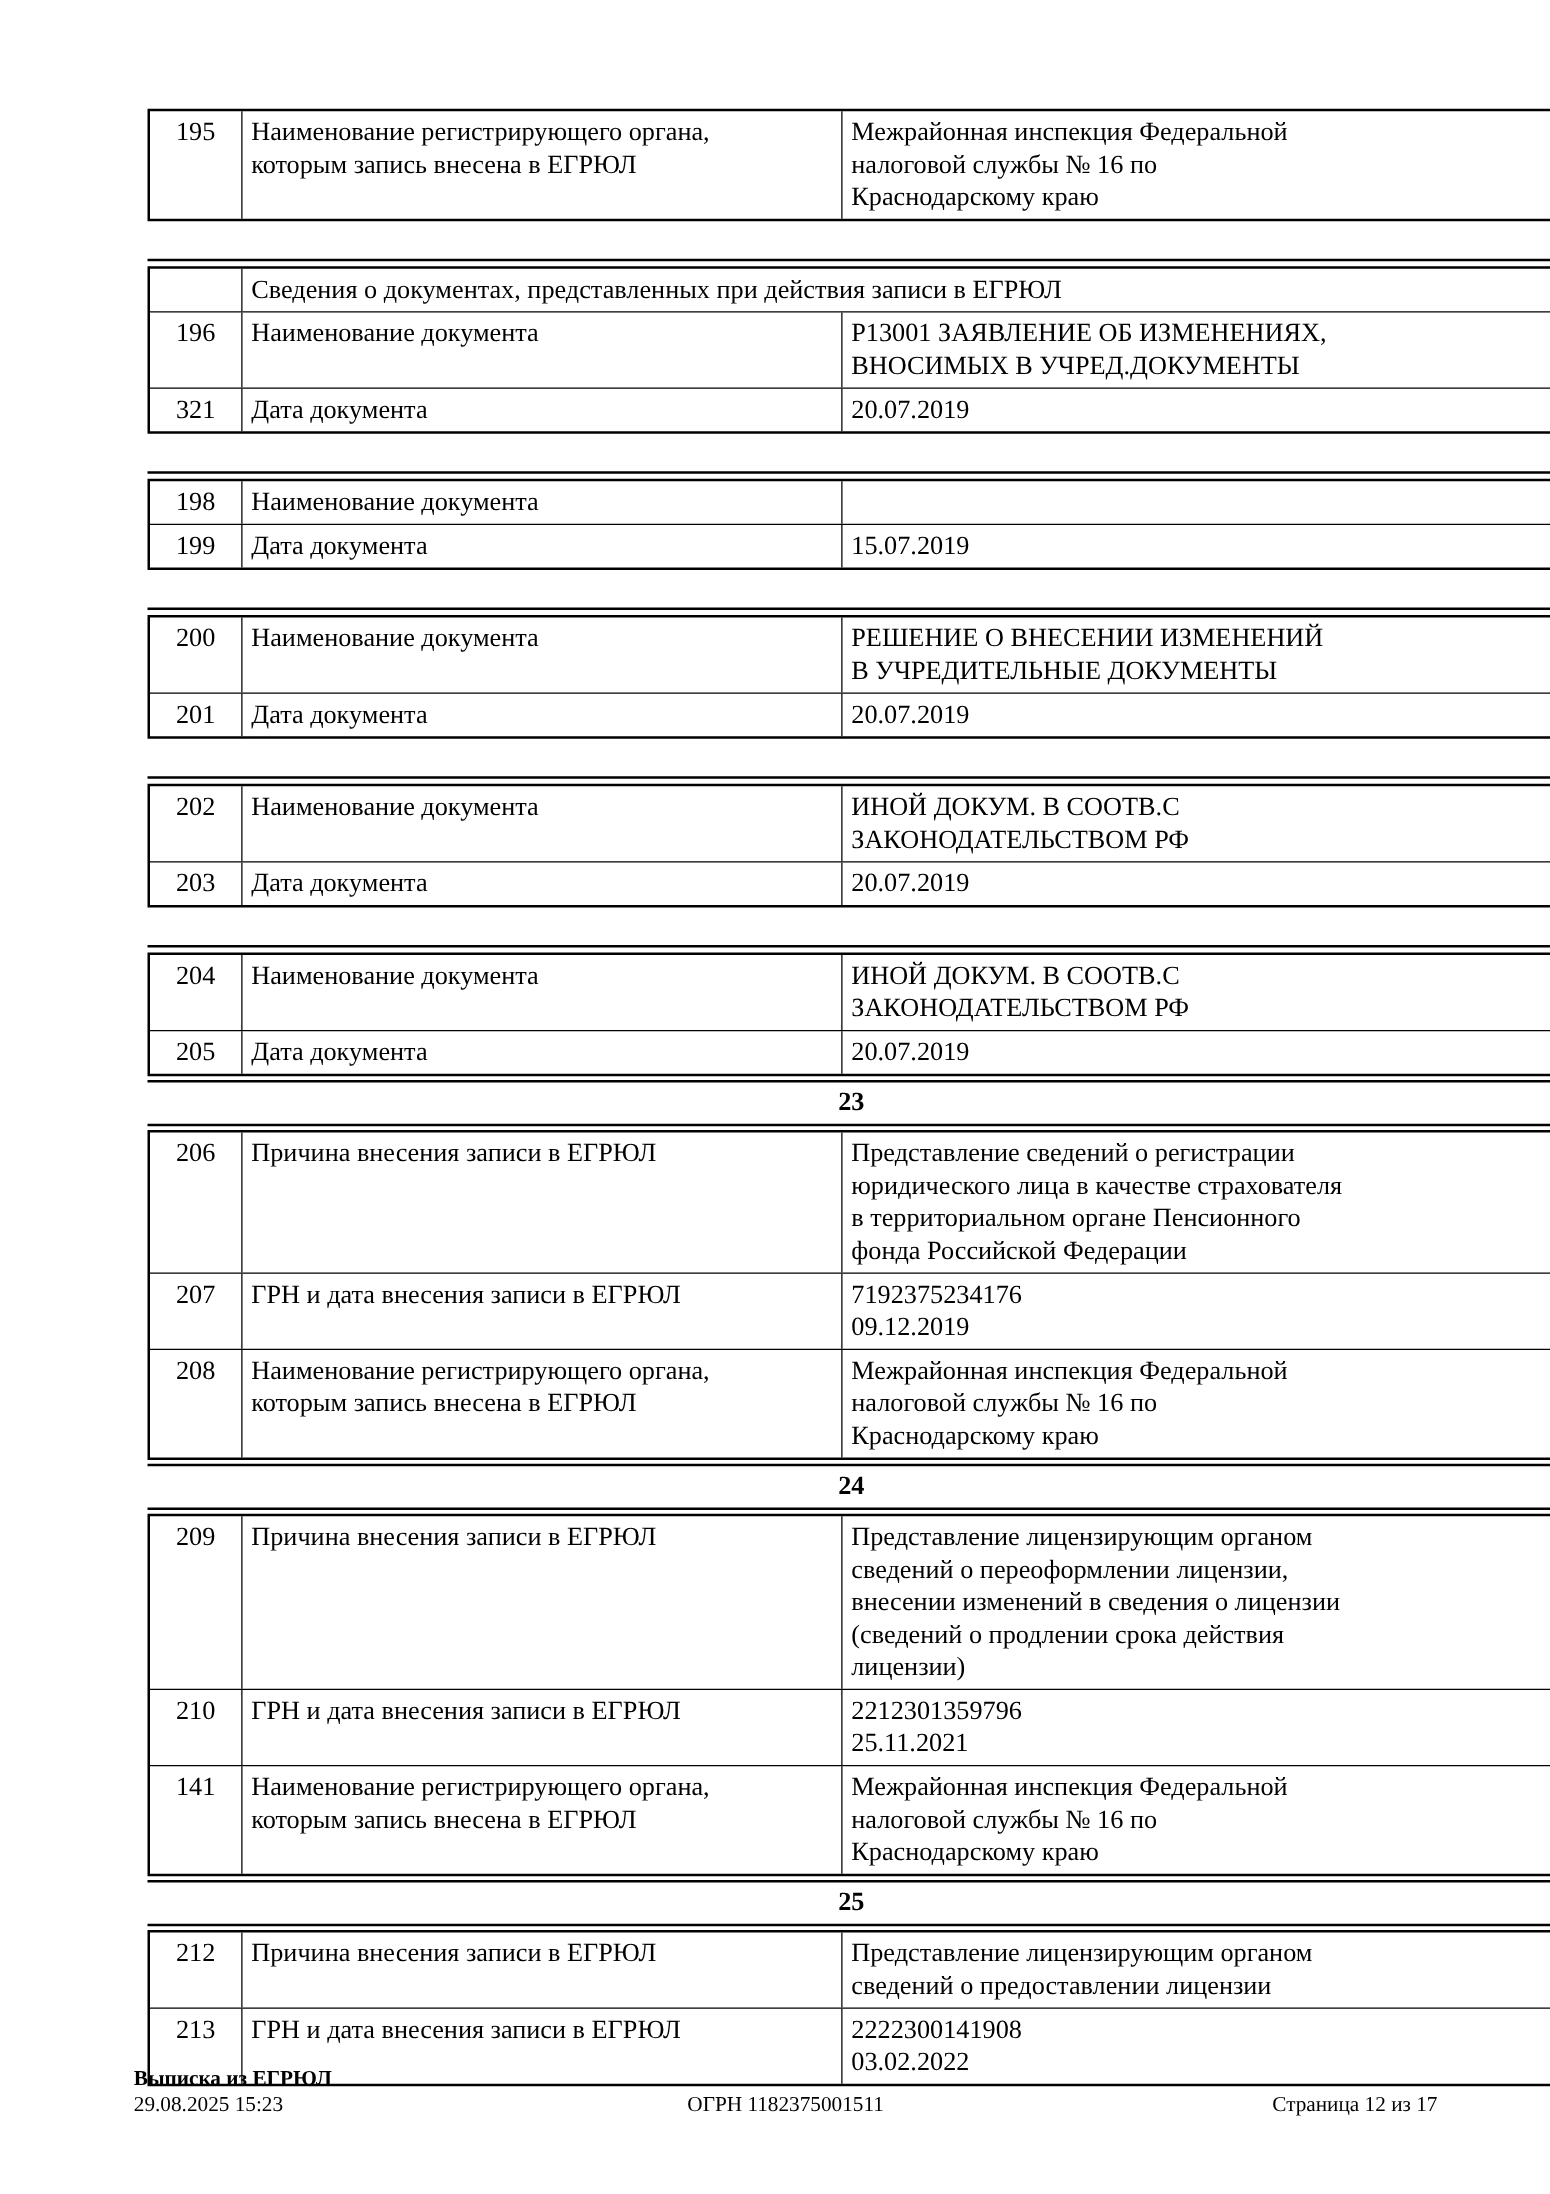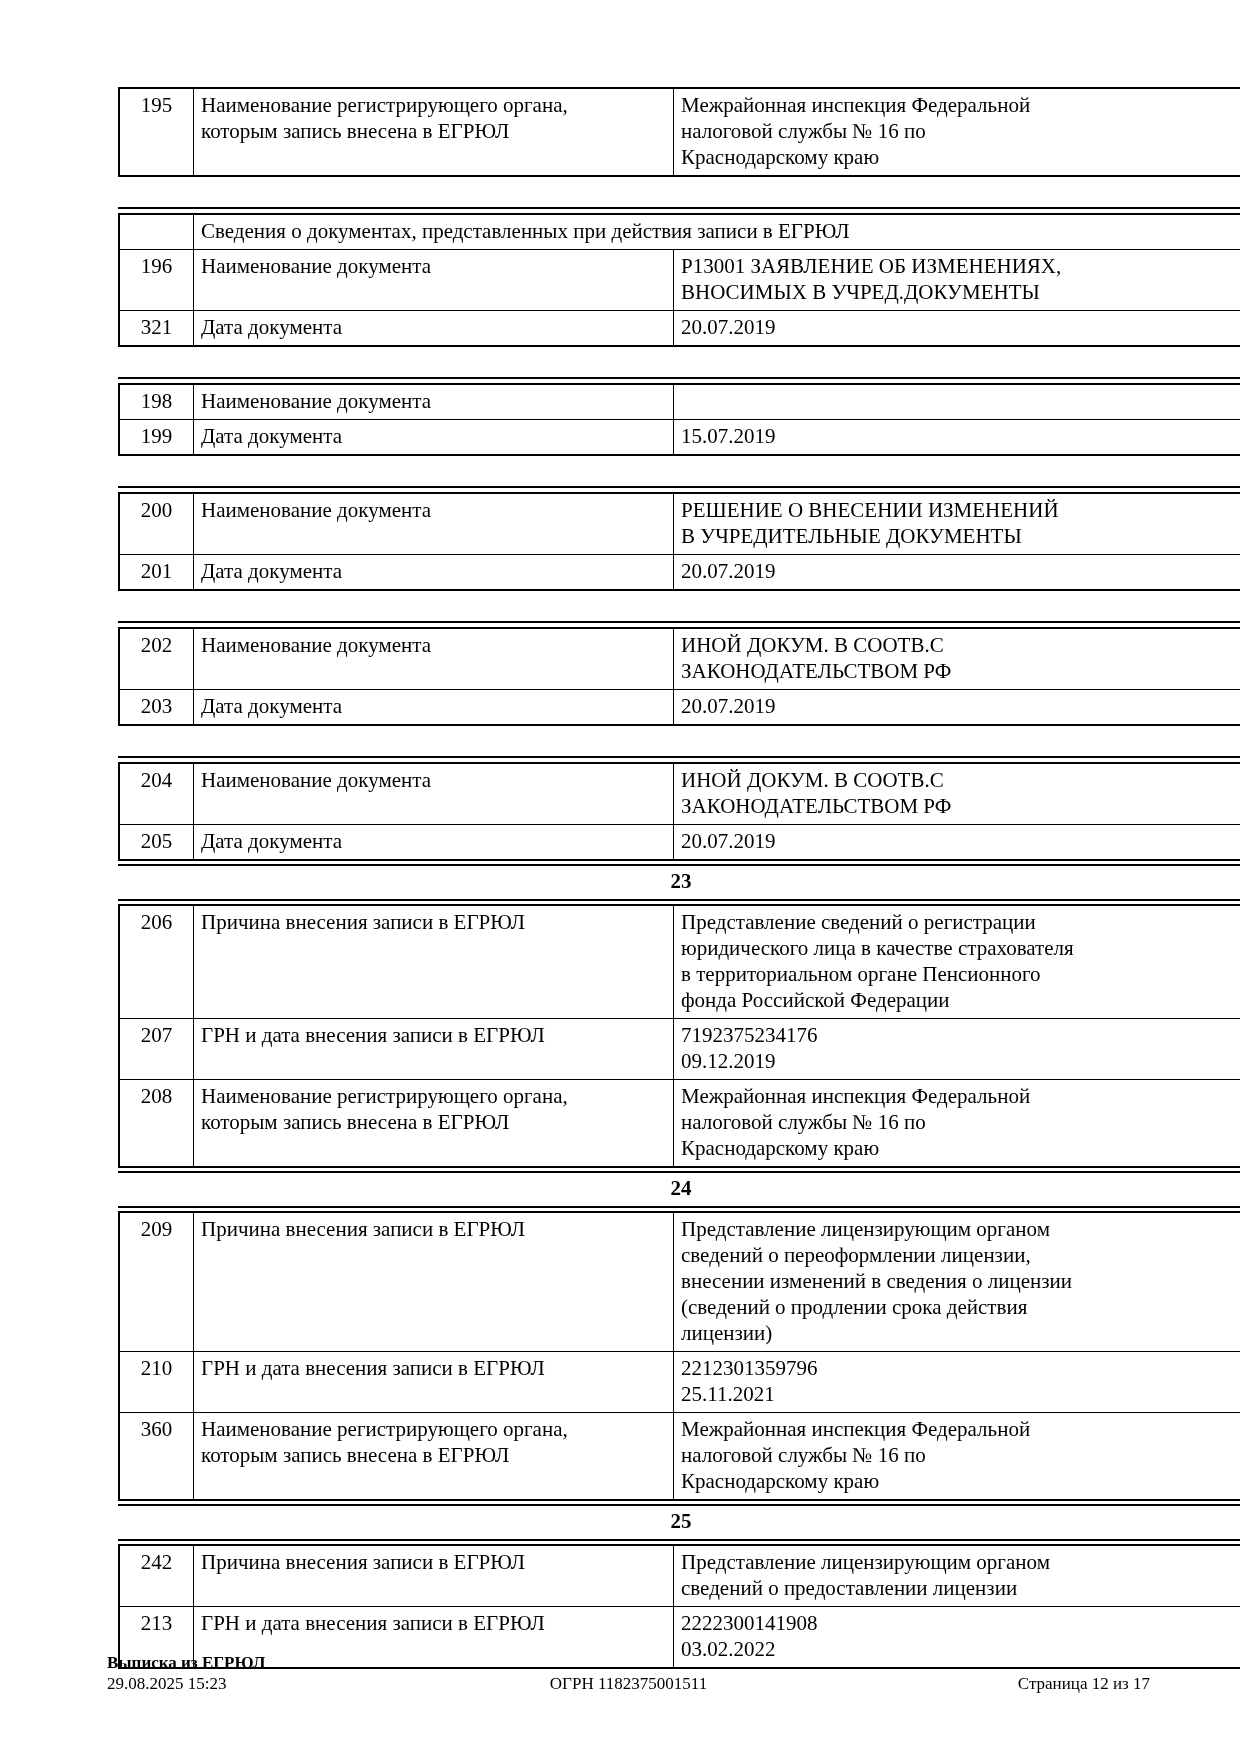--- a/index.html
+++ b/index.html
@@ -211,32 +211,32 @@
 (сведений о продлении срока действия
 лицензии)</div>
       </div>
       <div class="row">
         <div class="cell cell-num">210</div>
         <div class="cell cell-label">ГРН и дата внесения записи в ЕГРЮЛ</div>
         <div class="cell cell-value">2212301359796
 25.11.2021</div>
       </div>
       <div class="row">
-        <div class="cell cell-num">360</div>
+        <div class="cell cell-num">141</div>
         <div class="cell cell-label">Наименование регистрирующего органа,
 которым запись внесена в ЕГРЮЛ</div>
         <div class="cell cell-value">Межрайонная инспекция Федеральной
 налоговой службы № 16 по
 Краснодарскому краю</div>
       </div>
     </div>
     <div class="section-band">25</div>
     <div class="block">
       <div class="row">
-        <div class="cell cell-num">242</div>
+        <div class="cell cell-num">212</div>
         <div class="cell cell-label">Причина внесения записи в ЕГРЮЛ</div>
         <div class="cell cell-value">Представление лицензирующим органом
 сведений о предоставлении лицензии</div>
       </div>
       <div class="row">
         <div class="cell cell-num">213</div>
         <div class="cell cell-label">ГРН и дата внесения записи в ЕГРЮЛ</div>
         <div class="cell cell-value">2222300141908
 03.02.2022</div>
       </div>

